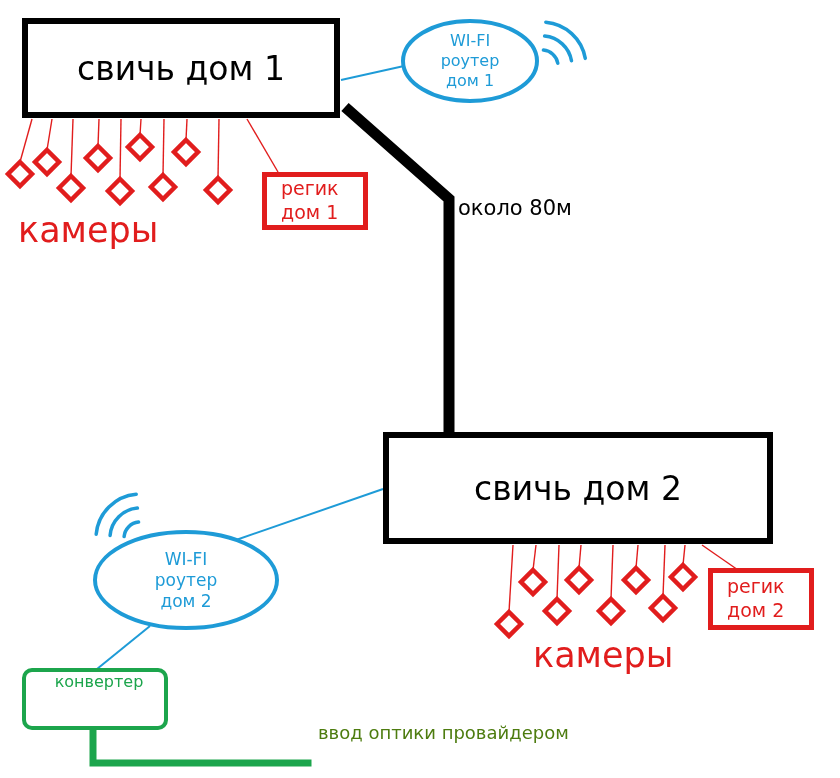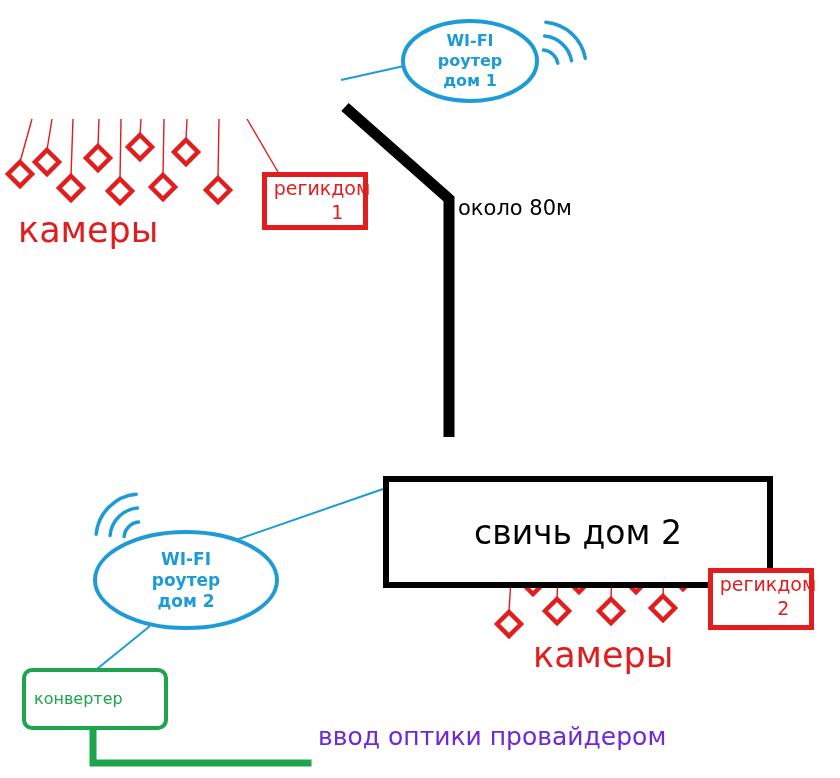--- a/index.html
+++ b/index.html
@@ -7,45 +7,45 @@
     position:relative;width:840px;height:778px;background:#ffffff;overflow:hidden;
     font-family:"DejaVu Sans","Liberation Sans",sans-serif;
   }
   .canvas svg{position:absolute;left:0;top:0;}
   .switch-box{
     position:absolute;border:6px solid #000;background:#fff;
     display:flex;align-items:center;justify-content:center;
     font-size:33px;color:#000;box-sizing:border-box;
   }
   .sw1{left:22px;top:18px;width:318px;height:100px;}
-  .sw2{left:383px;top:432px;width:390px;height:112px;margin-top:44px;}
+  .sw2{left:383px;top:432px;width:390px;height:112px;}
   .dvr-box{
     position:absolute;border:5px solid #e11d1d;background:#fff;color:#e11d1d;
-    display:flex;flex-direction:row;justify-content:center;
+    display:flex;flex-direction:column;justify-content:center;
     font-size:19px;line-height:1.25;box-sizing:border-box;padding-left:14px;
   }
   .dvr1{left:262px;top:172px;width:106px;height:58px;}
   .dvr2{left:708px;top:568px;width:106px;height:62px;}
   .conv-box{
     position:absolute;left:22px;top:668px;width:146px;height:62px;
     border:4px solid #1ca54c;border-radius:10px;background:#fff;color:#1ca54c;
-    display:flex;flex-direction:column;justify-content:center;
+    display:flex;flex-direction:row;justify-content:center;
     font-size:16px;line-height:1.3;box-sizing:border-box;padding-left:8px;
   }
   .router-label{
     position:absolute;text-align:center;color:#1e9bd7;
-    font-size:16px;line-height:20px;font-weight:bold;
+    font-size:16px;line-height:20px;
   }
   .r1{left:403px;top:31px;width:134px;}
   .r2{left:96px;top:549px;width:180px;font-size:17px;line-height:21px;}
   .cameras-label{position:absolute;color:#e11d1d;font-size:35px;}
   .cam1{left:18px;top:210px;}
   .cam2{left:533px;top:635px;}
   .distance-note{position:absolute;left:458px;top:194px;color:#000;font-size:21px;line-height:28px;}
-  .fiber-label{position:absolute;left:318px;top:722px;color:#6d28d9;font-size:25px;}
+  .fiber-label{position:absolute;left:318px;top:722px;color:#4d7c0f;font-size:18px;}
 </style>
 </head>
 <body>
 
 <div class="canvas">
 
   <svg width="840" height="778" viewBox="0 0 840 778">
 
     <path d="M 345,107 L 449,199 L 449,437" stroke="#000000" stroke-width="11" fill="none"></path>
 
@@ -114,20 +114,23 @@
       <path d="M 533,570 L 545,582 L 533,594 L 521,582 Z"></path>
       <path d="M 557,599 L 569,611 L 557,623 L 545,611 Z"></path>
       <path d="M 579,568 L 591,580 L 579,592 L 567,580 Z"></path>
       <path d="M 611,599 L 623,611 L 611,623 L 599,611 Z"></path>
       <path d="M 636,568 L 648,580 L 636,592 L 624,580 Z"></path>
       <path d="M 663,596 L 675,608 L 663,620 L 651,608 Z"></path>
       <path d="M 683,565 L 695,577 L 683,589 L 671,577 Z"></path>
     </g>
   </svg>
 
+  <div class="switch-box sw1">
+    <span>свичь дом 1</span>
+  </div>
 
   <div class="switch-box sw2">
     <span>свичь дом 2</span>
   </div>
 
   <div class="router-label r1">
     <div>WI-FI</div>
     <div>роутер</div>
     <div>дом 1</div>
   </div>

